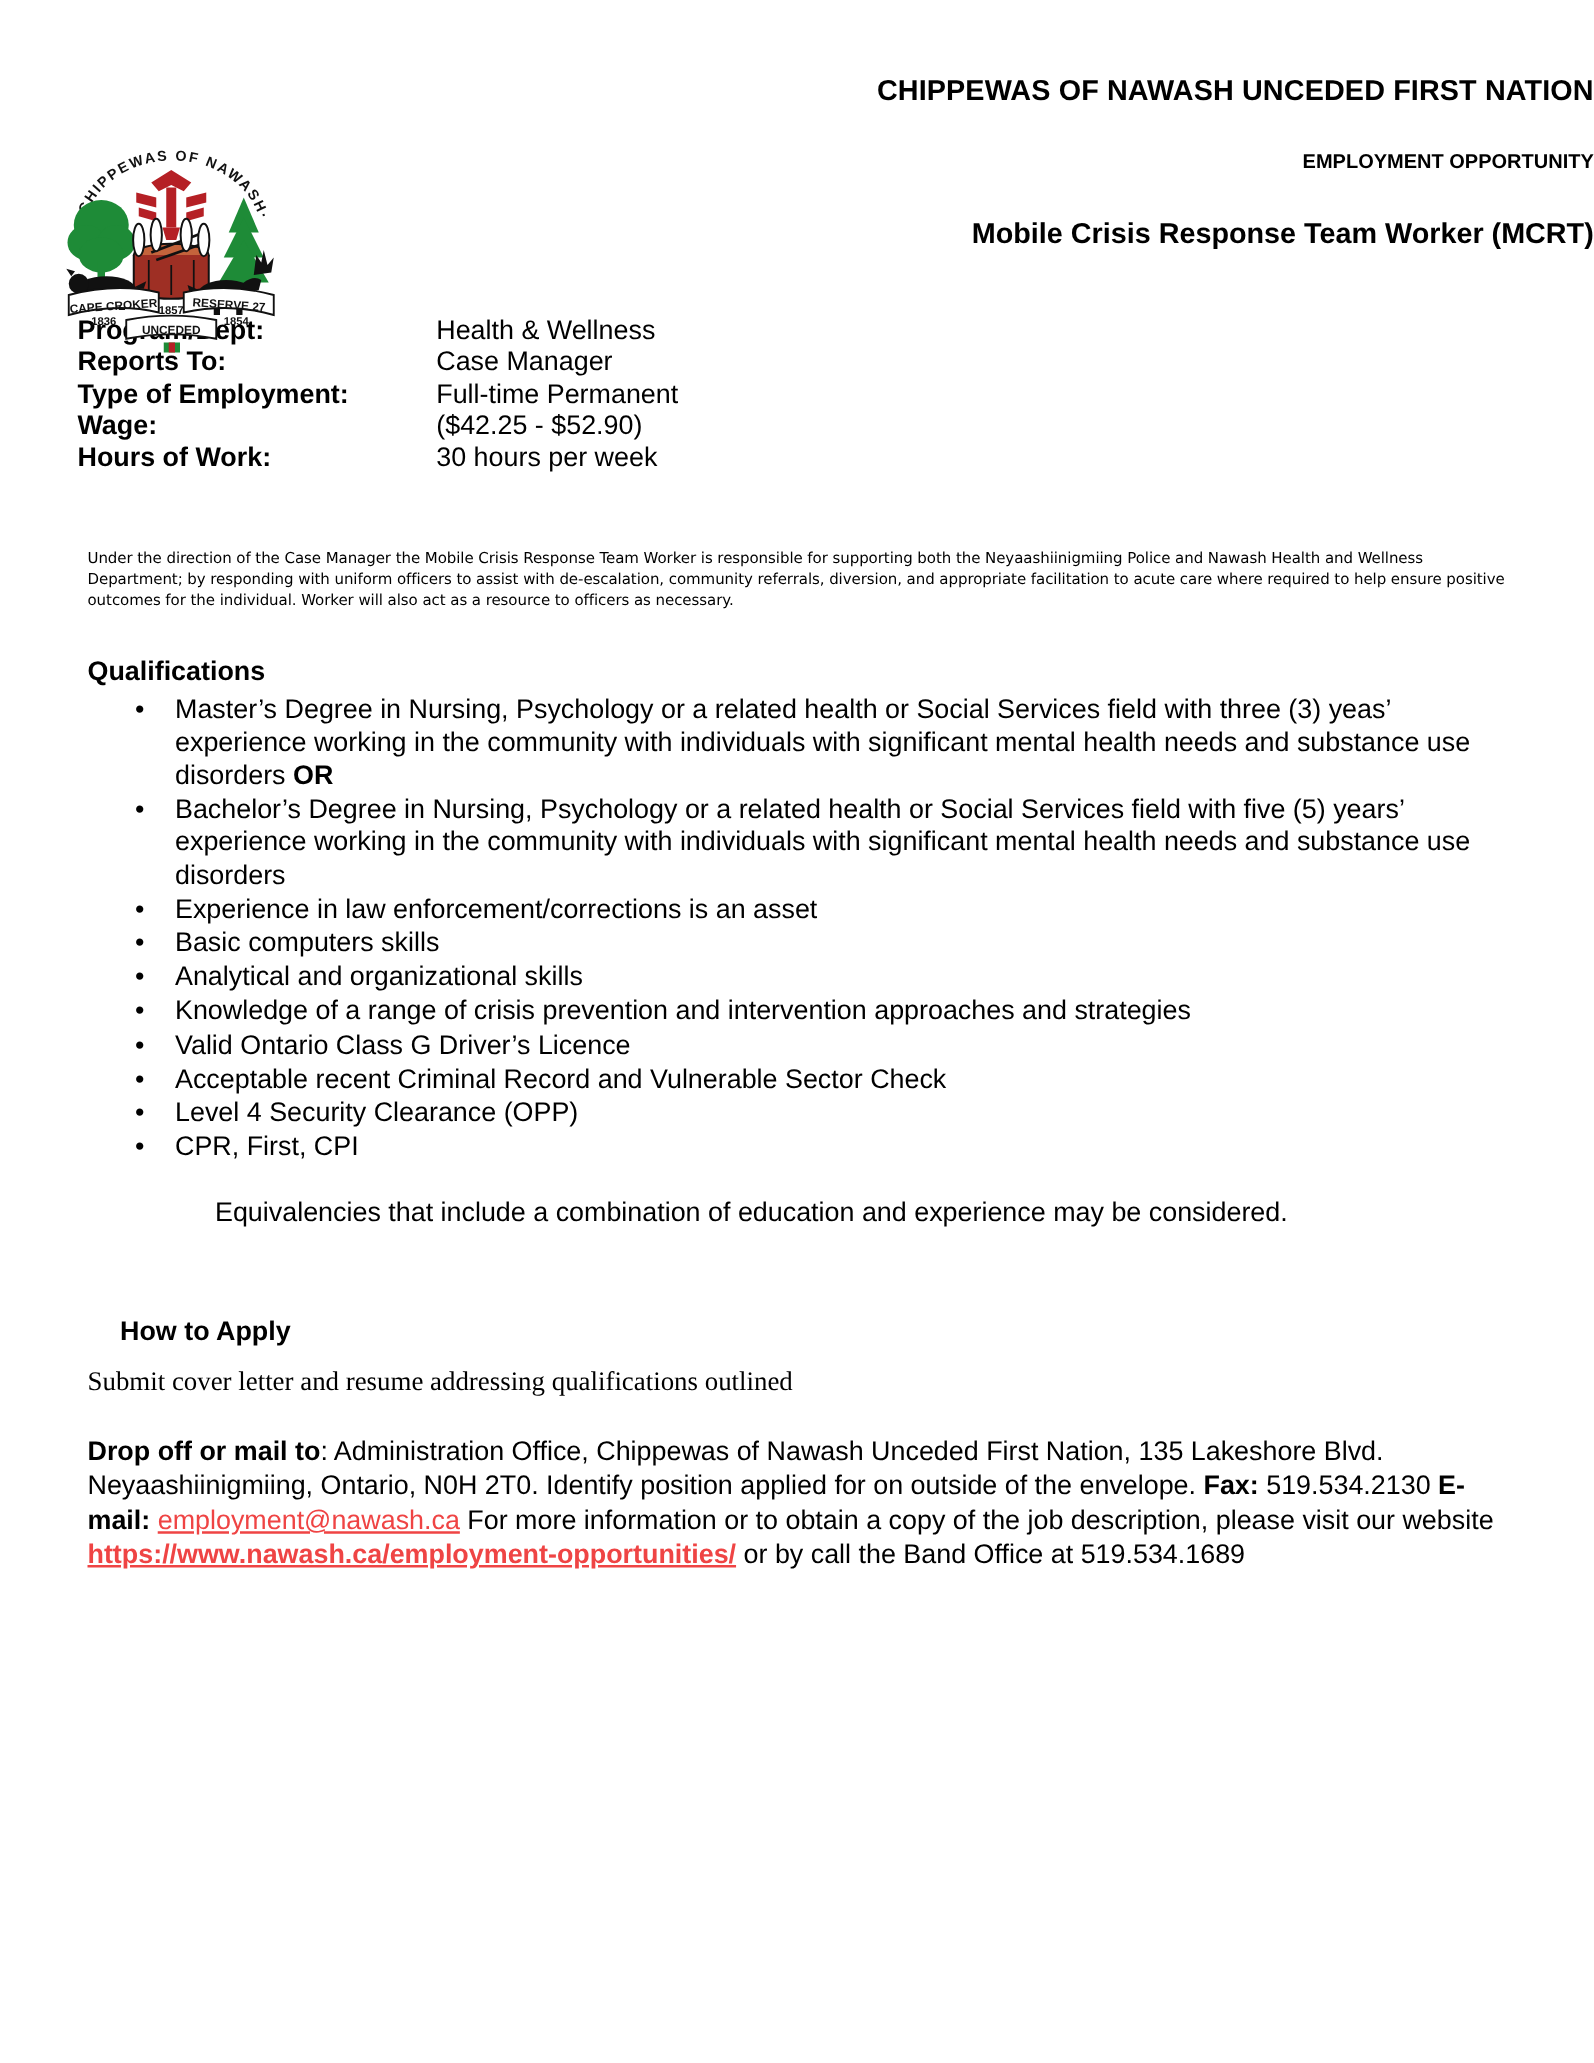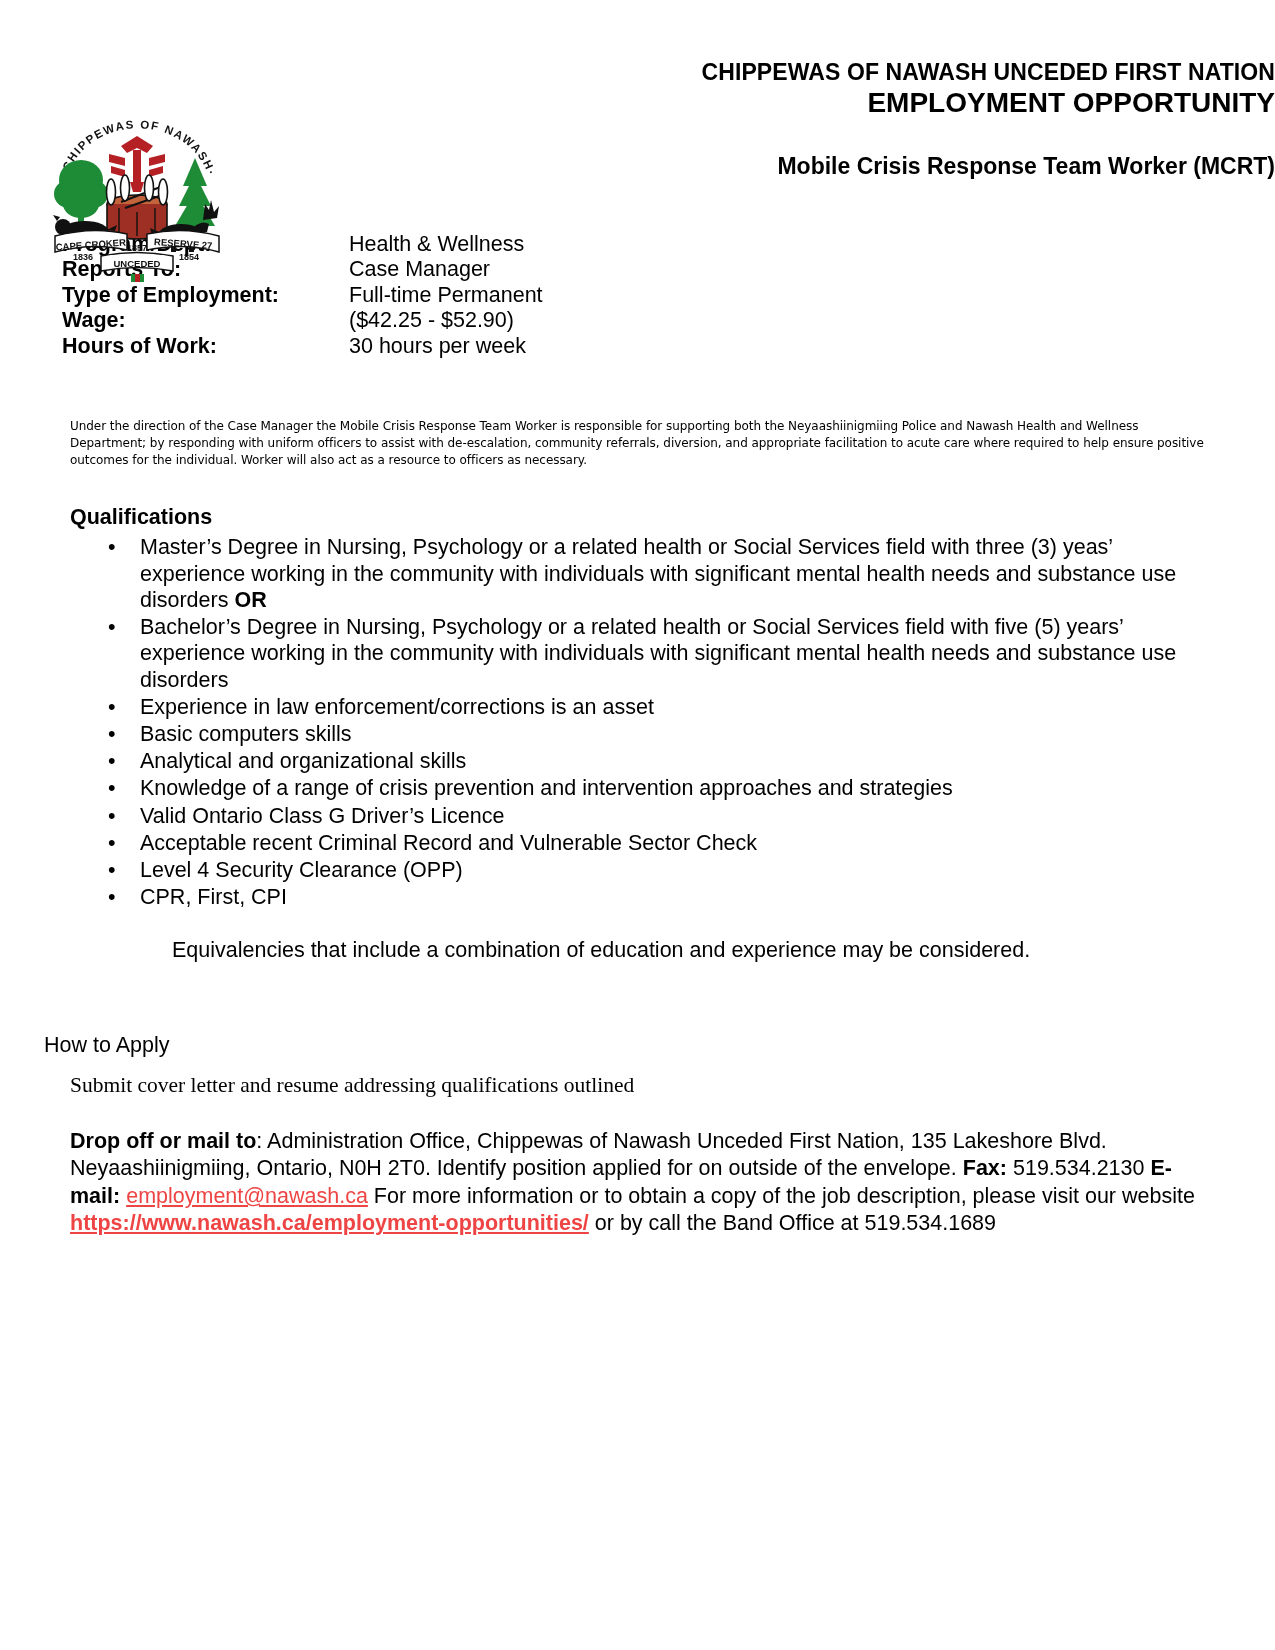--- a/index.html
+++ b/index.html
@@ -28,22 +28,23 @@
     padding-top: 58px;
     text-align: right;
   }
   .org-title {
     font-size: 23px;
     font-weight: bold;
     letter-spacing: 0.1px;
     line-height: 1.25;
   }
   .opportunity-title {
-    font-size: 28px;
-    font-weight: bold;
+    font-size: 16px;
+    font-weight: bold;
+    margin-top: 34px;
     padding-left: 44px;
   }
   .job-title {
     font-size: 23px;
     font-weight: bold;
     margin-top: 34px;
   }
 
   
   .logo {
@@ -133,23 +134,23 @@
   .equivalency {
     margin-top: 26px;
     padding-left: 172px;
     padding-right: 70px;
     font-size: 21.5px;
     line-height: 1.22;
   }
 
   
   .apply-heading {
-    padding-left: 44px;
-    font-size: 21.5px;
-    font-weight: normal;
+    padding-left: 96px;
+    font-size: 21.5px;
+    font-weight: bold;
     margin-top: 70px;
   }
   .apply-line {
     padding-left: 70px;
     padding-right: 70px;
     font-size: 21.5px;
     margin-top: 14px;
     line-height: 1.22;
     font-family: Liberation Serif, serif;
   }

